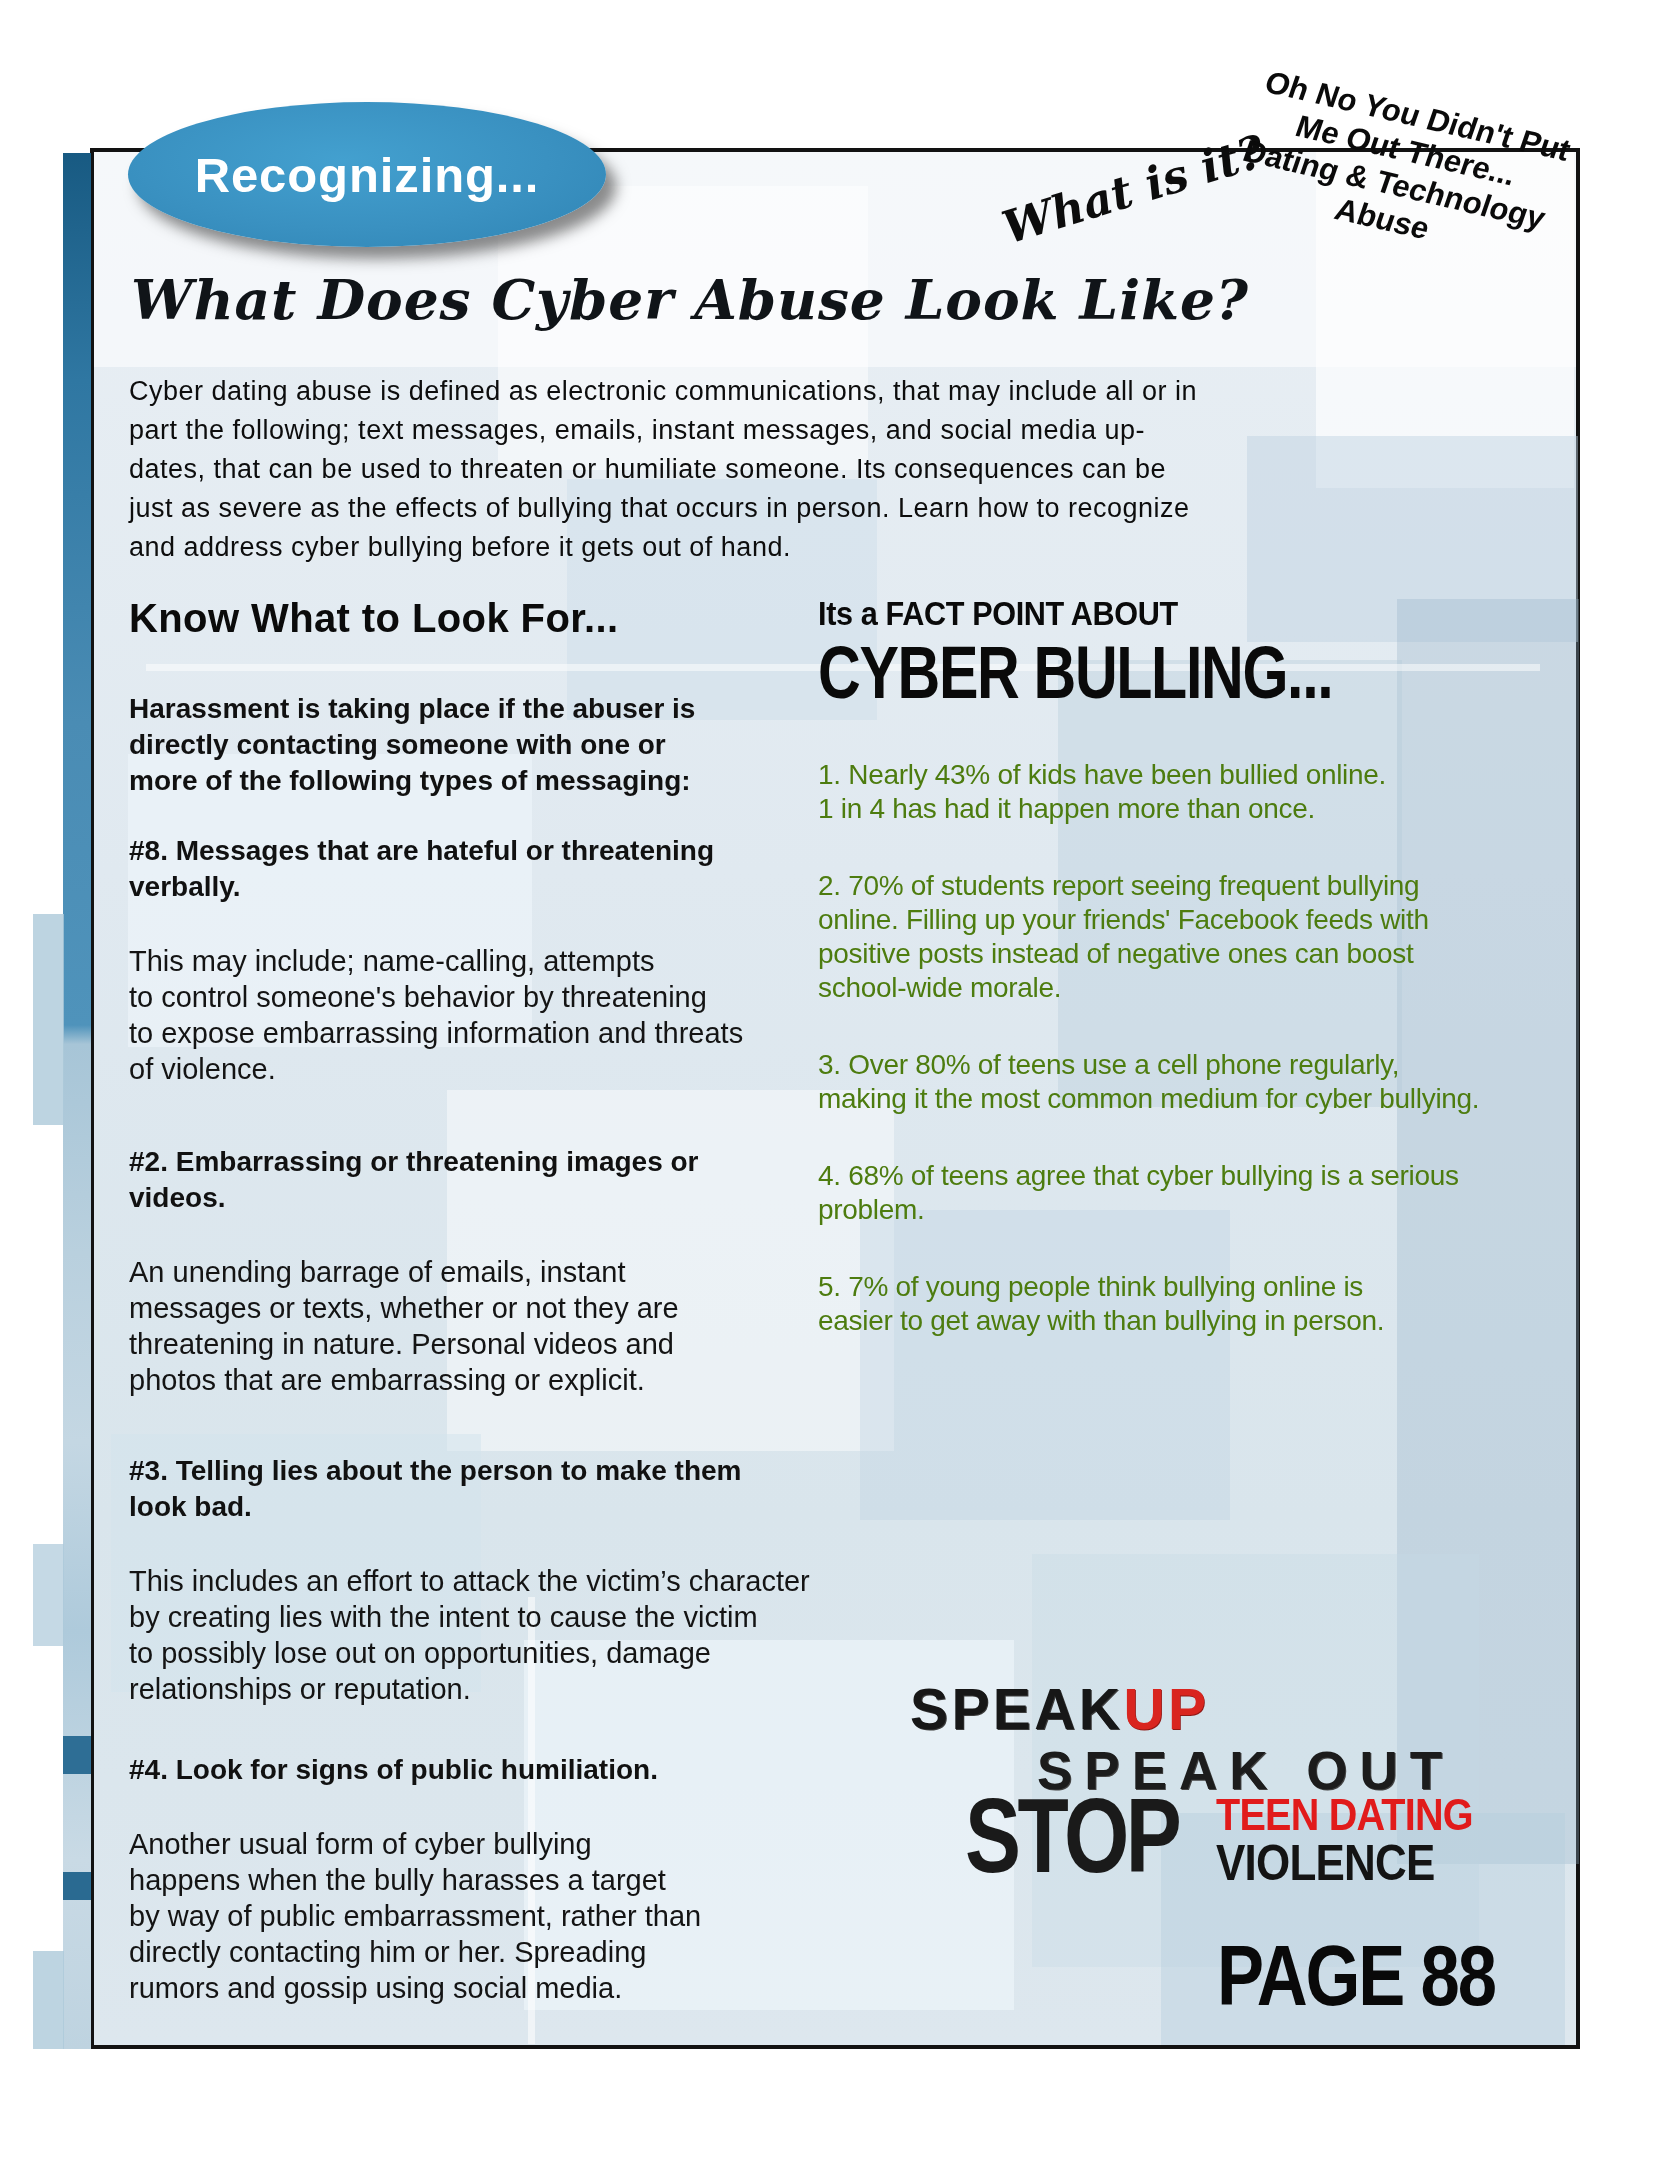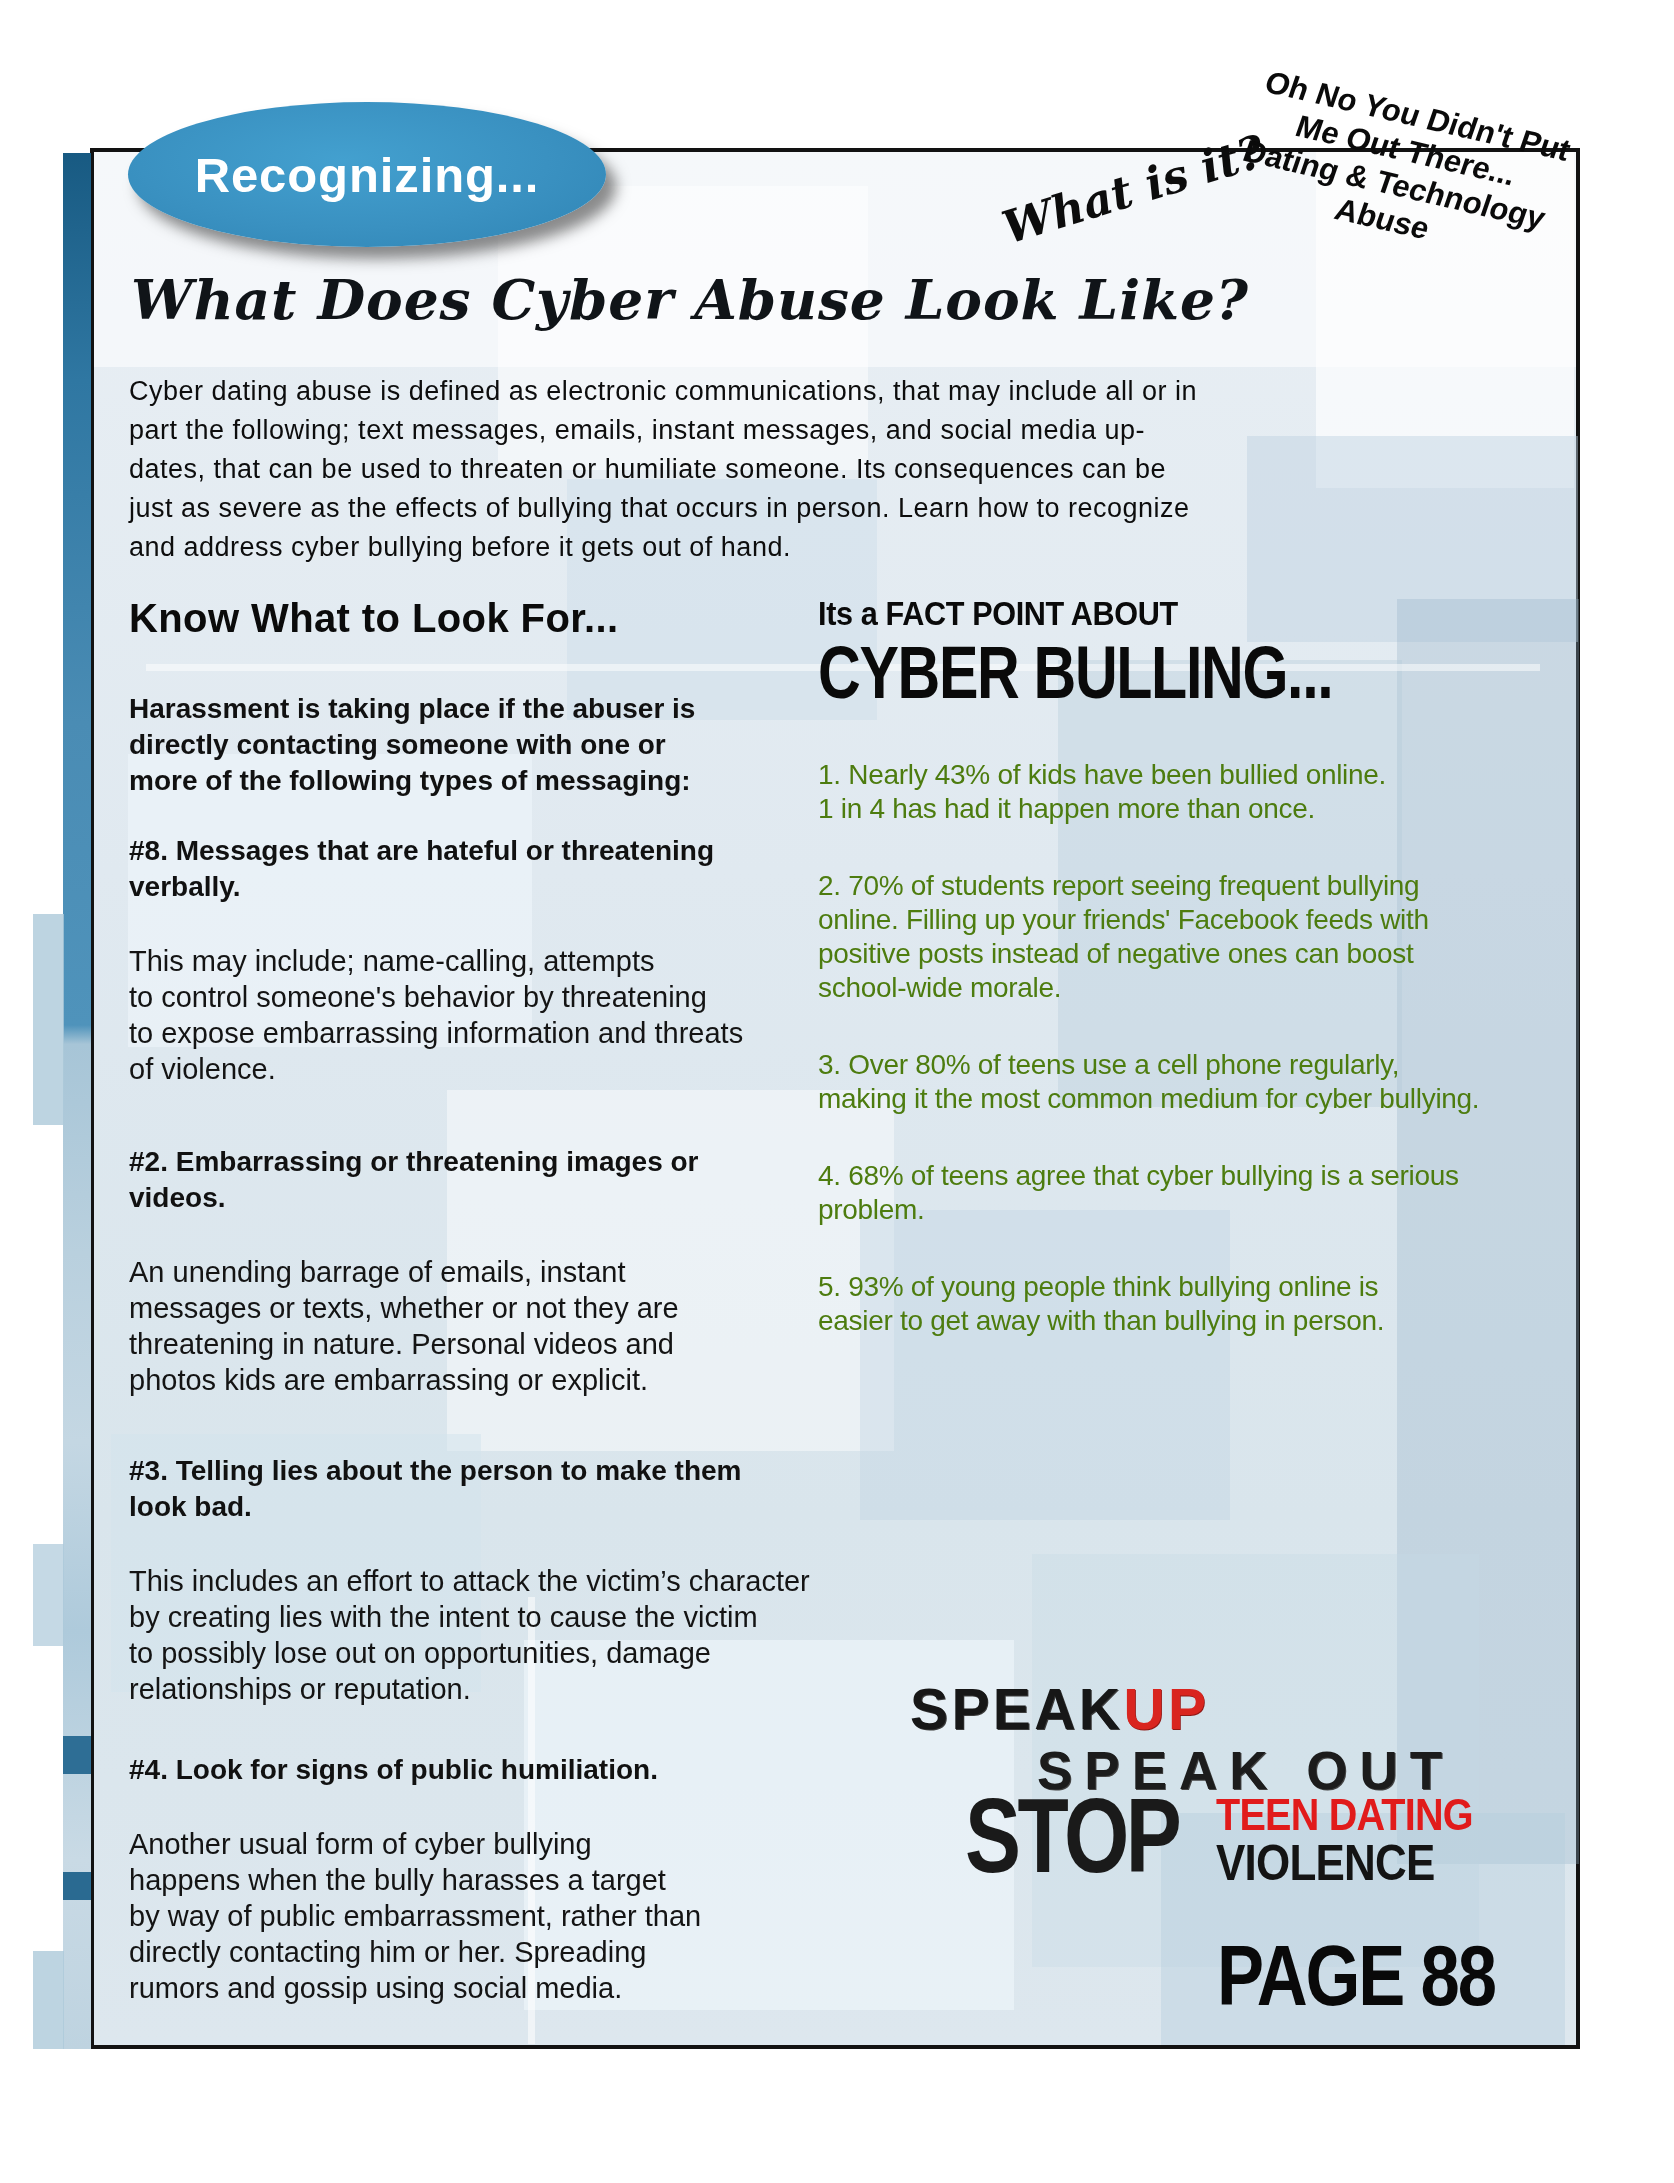--- a/index.html
+++ b/index.html
@@ -124,21 +124,21 @@
     <p class="item-body pre mb66">This may include; name-calling, attempts
 to control someone's behavior by threatening
 to expose embarrassing information and threats
 of violence.</p>
 
     <p class="item-title pre">#2. Embarrassing or threatening images or
 videos.</p>
     <p class="item-body pre mb64">An unending barrage of emails, instant
 messages or texts, whether or not they are
 threatening in nature. Personal videos and
-photos kids are embarrassing or explicit.</p>
+photos that are embarrassing or explicit.</p>
 
     <p class="item-title pre">#3. Telling lies about the person to make them
 look bad.</p>
     <p class="item-body pre mb52">This includes an effort to attack the victim’s character
 by creating lies with the intent to cause the victim
 to possibly lose out on opportunities, damage
 relationships or reputation.</p>
 
     <p class="item-title pre">#4. Look for signs of public humiliation.</p>
     <p class="item-body pre mb0">Another usual form of cyber bullying
@@ -154,21 +154,21 @@
     <p class="fact pre">1. Nearly 43% of kids have been bullied online.
 1 in 4 has had it happen more than once.</p>
     <p class="fact pre">2. 70% of students report seeing frequent bullying
 online. Filling up your friends' Facebook feeds with
 positive posts instead of negative ones can boost
 school-wide morale.</p>
     <p class="fact pre">3. Over 80% of teens use a cell phone regularly,
 making it the most common medium for cyber bullying.</p>
     <p class="fact pre">4. 68% of teens agree that cyber bullying is a serious
 problem.</p>
-    <p class="fact pre">5. 93% of young people think bullying online is
+    <p class="fact pre">5. 7% of young people think bullying online is
 easier to get away with than bullying in person.</p>
   </div>
 
   <div class="speak-up"><span>SPEAK</span><span class="red">UP</span></div>
   <div class="speak-out">SPEAK OUT</div>
 
   <div class="stop-block">
     <span class="stop-word">STOP</span>
     <span class="stop-stack">
       <span class="teen-dating">TEEN DATING</span>

